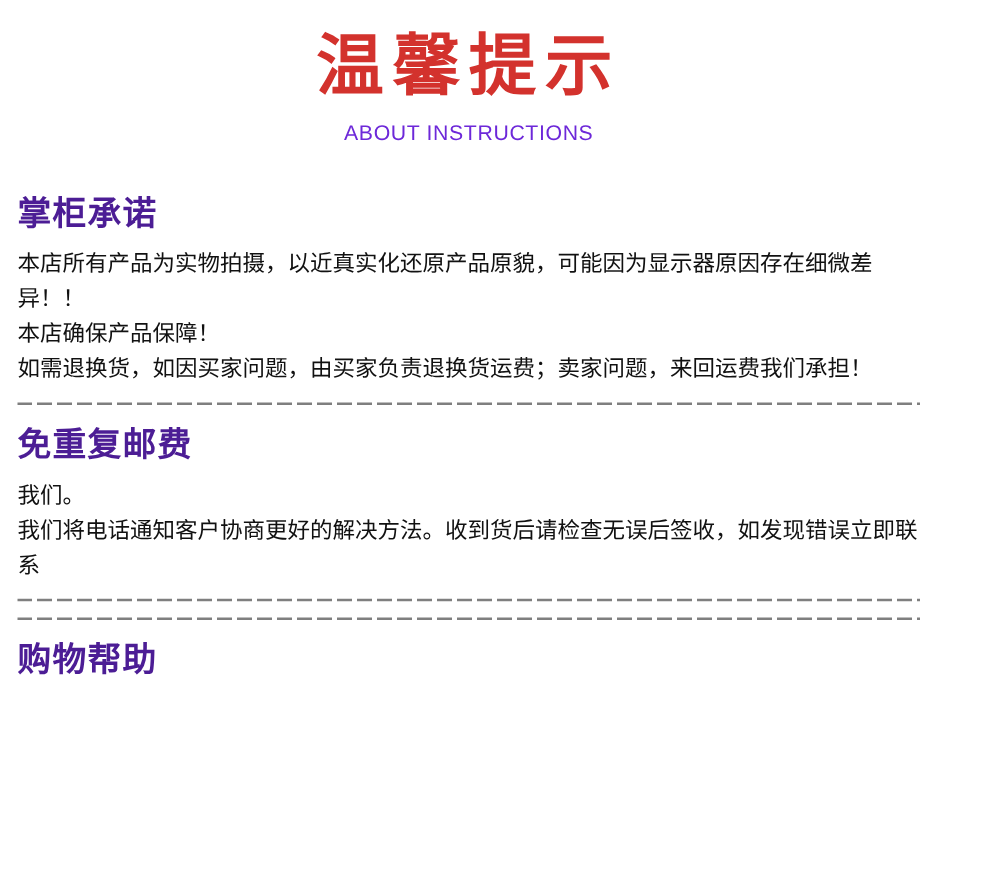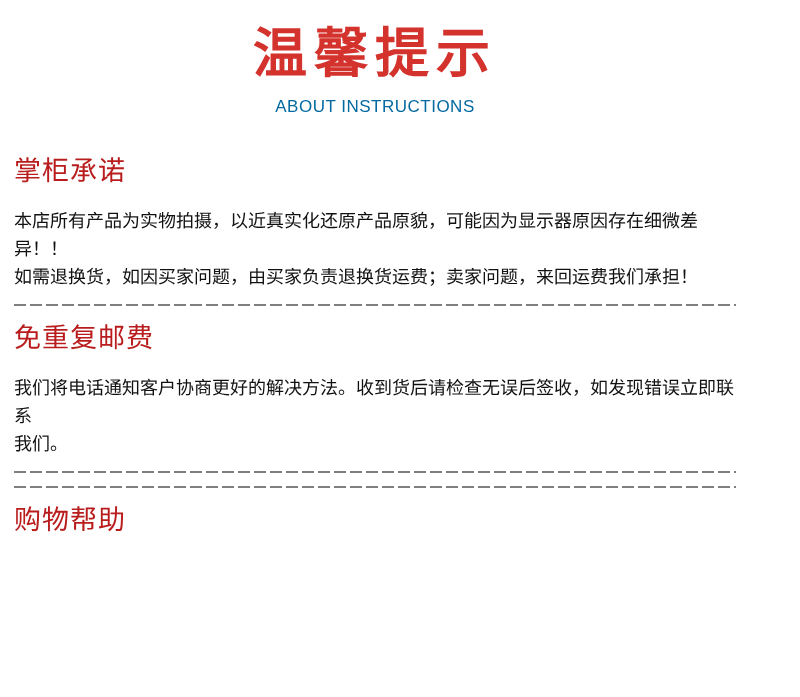--- a/index.html
+++ b/index.html
@@ -22,32 +22,32 @@
     font-weight: 900;
     letter-spacing: 7px;
     color: #d3322d;
   }
   .subtitle {
     margin-top: 14px;
     text-align: center;
     font-size: 17px;
     line-height: 21px;
     letter-spacing: 0.5px;
-    color: #0369a1;
+    color: #6d28d9;
   }
   .section-heading {
     margin: 39px 0 0 0;
     font-size: 27px;
     line-height: 30px;
-    font-weight: 400;
-    color: #b91c1c;
+    font-weight: 700;
+    color: #4c1d95;
     letter-spacing: 1px;
   }
   .section-heading.tight { margin-top: 17px; }
-  .section-body { margin-top: 21px; }
+  .section-body { margin-top: 11px; }
   .section-body p {
     margin: 0;
     font-size: 18px;
     line-height: 28px;
     color: #111111;
   }
   .divider {
     margin-top: 13px;
     height: 2px;
     width: 100%;
@@ -63,31 +63,32 @@
 
 <div class="page">
 
   <h1 class="title" style="color: rgb(211, 50, 45);">温馨提示</h1>
   <div class="subtitle">ABOUT INSTRUCTIONS</div>
 
   <section>
     <h2 class="section-heading">掌柜承诺</h2>
     <div class="section-body">
       <p>本店所有产品为实物拍摄，以近真实化还原产品原貌，可能因为显示器原因存在细微差异！！</p>
+      <p>本店确保产品保障！</p>
       <p>如需退换货，如因买家问题，由买家负责退换货运费；卖家问题，来回运费我们承担！</p>
     </div>
   </section>
 
   <div class="divider"></div>
 
   <section>
     <h2 class="section-heading tight">免重复邮费</h2>
     <div class="section-body">
+      <p>我们。</p>
       <p>我们将电话通知客户协商更好的解决方法。收到货后请检查无误后签收，如发现错误立即联系</p>
-      <p>我们。</p>
     </div>
   </section>
 
   <div class="divider"></div>
 
 
   <div class="divider"></div>
 
   <section>
     <h2 class="section-heading tight">购物帮助</h2>

